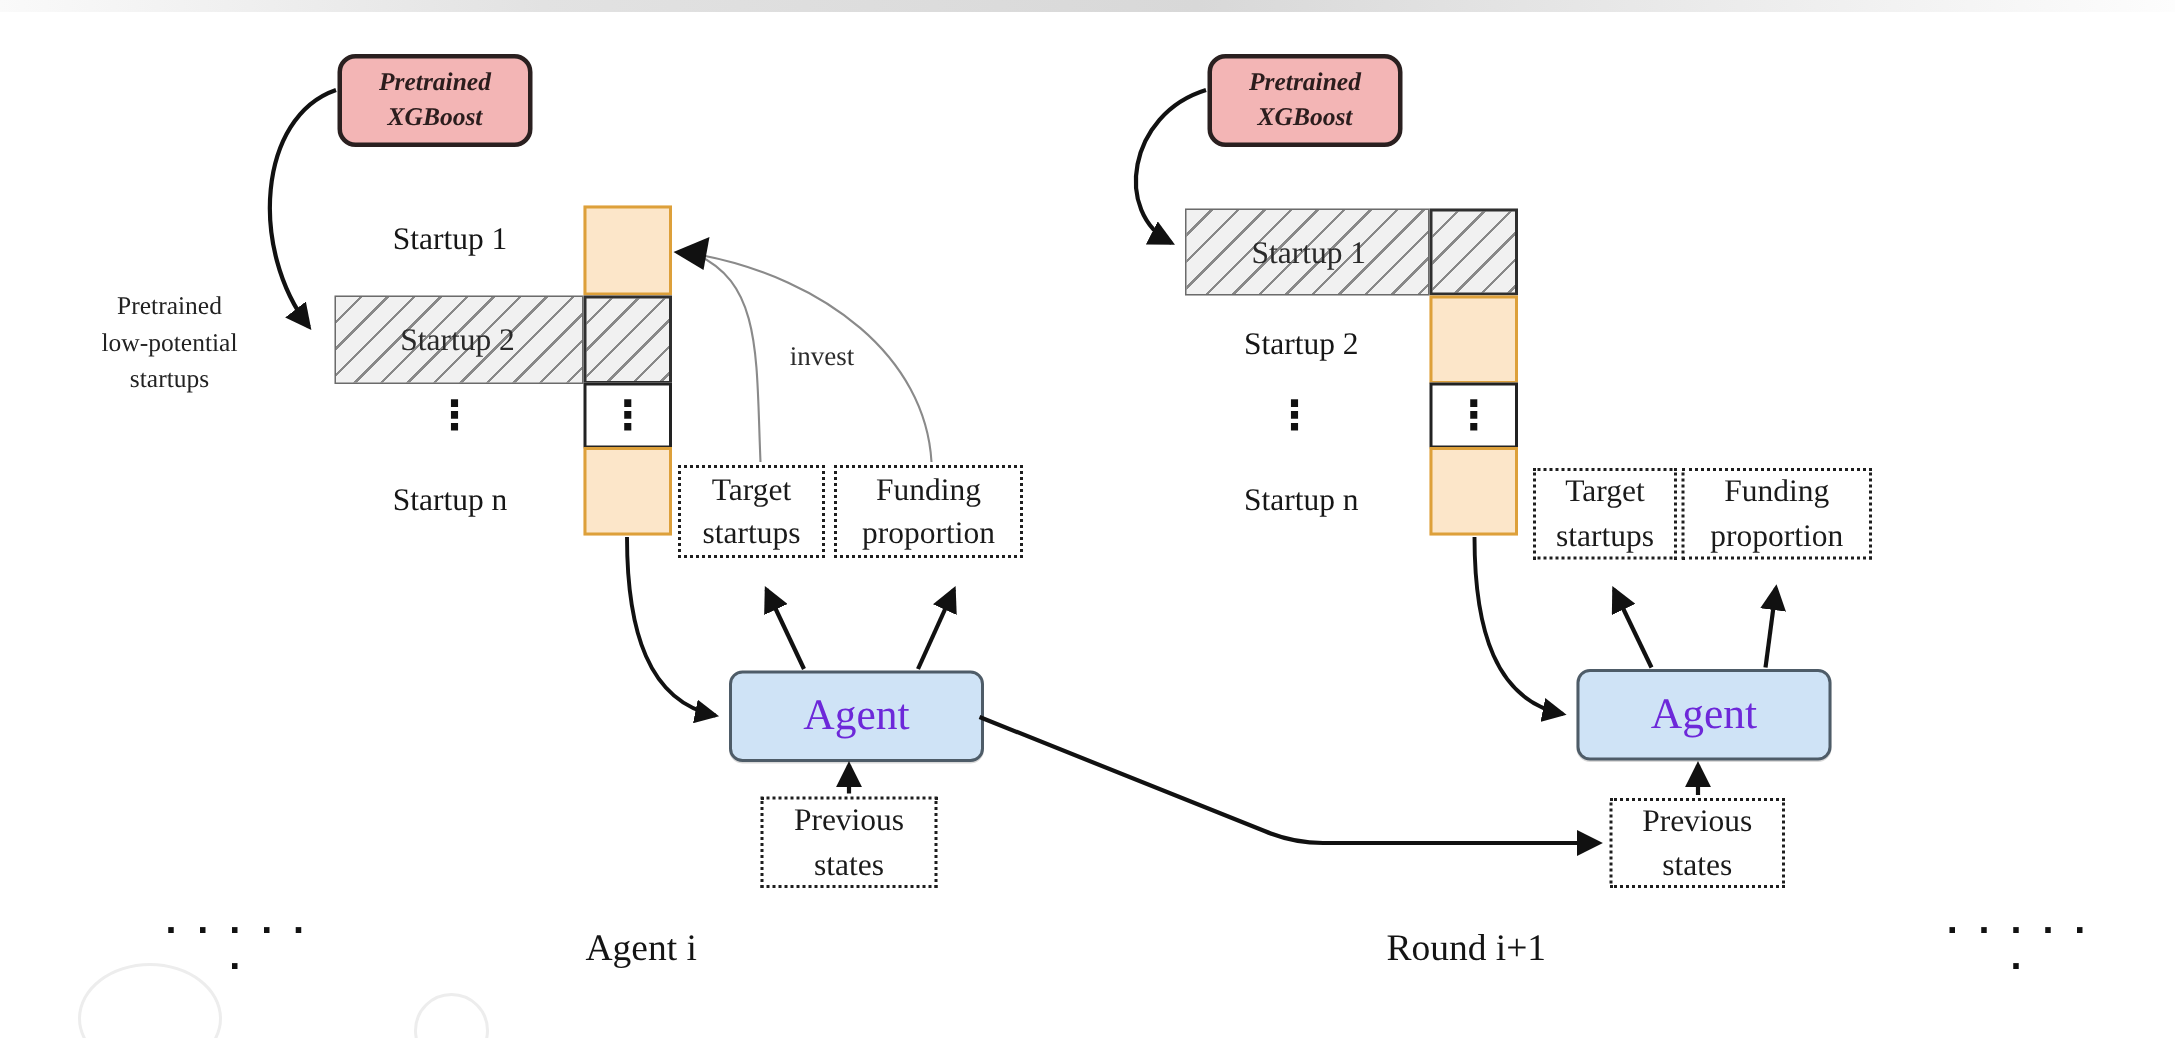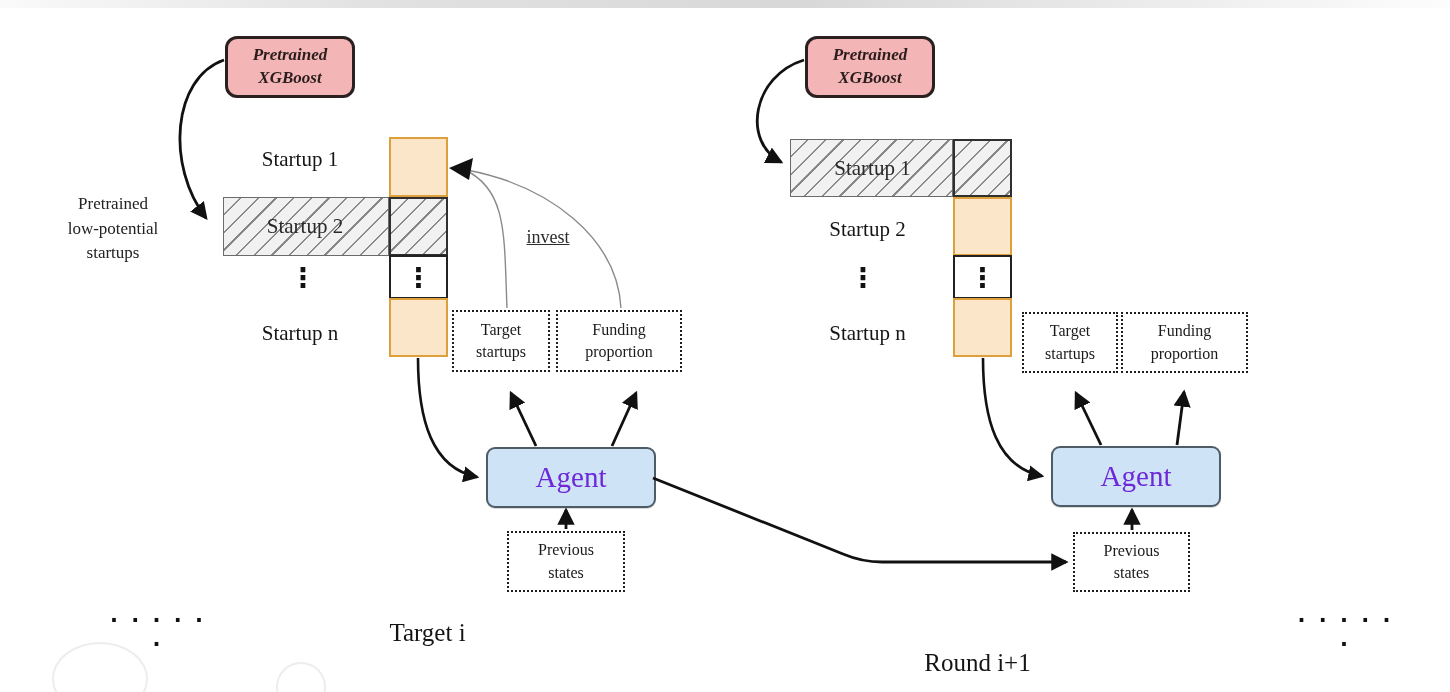--- a/index.html
+++ b/index.html
@@ -19,27 +19,27 @@
   
   .cell-orange{background:#fce6c9;border:2.5px solid #dda03a;box-sizing:border-box;}
   .hatch{background-color:#f1f1f1;box-sizing:border-box;
     background-image:repeating-linear-gradient(135deg,rgba(80,80,80,0) 0 11px,rgba(80,80,80,.65) 11px 12.5px);
     border:1.5px solid #6b6b6b;}
   .hatch-cell{border:2.5px solid #2f2f2f;}
   .cell-white{background:#ffffff;border:2.5px solid #222;box-sizing:border-box;}
   .vdots{font-family:"DejaVu Sans",sans-serif;font-weight:bold;font-size:27px;line-height:1;color:#111;}
   
   .dotted-box{background:#fff;border:2.5px dotted #1e1e1e;box-sizing:border-box;
-    font-size:16px;line-height:1.4;color:#1a1a1a;}
+    font-size:21px;line-height:1.4;color:#1a1a1a;}
   
   .agent-box{background:#cfe3f6;border:2.5px solid #4e5c68;border-radius:9px;
     font-size:29px;color:#6d28d9;box-shadow:0 1px 0 rgba(0,0,0,.15);}
   .lbl{font-size:21px;color:#161616;}
   .small-note{font-size:17px;line-height:1.45;color:#222;}
-  .invest{font-size:18px;color:#2c2c2c;text-decoration:underline;}
+  .invest{font-size:18px;color:#2c2c2c;}
   .round-lbl{font-size:25px;color:#141414;}
   .hdots{font-size:21px;font-weight:bold;letter-spacing:3px;color:#111;
     font-family:"DejaVu Sans",sans-serif;}
   .bar-label{font-size:21px;color:#2a2a2a;}
   svg.overlay{position:absolute;left:0;top:0;pointer-events:none;}
   .watermark{border:2px solid #ededed;border-radius:50%;}
 </style>
 </head>
 <body>
 
@@ -75,21 +75,21 @@
   <div class="abs dotted-box center ml" style="left:452px;top:310px;width:98px;height:62px;">Target
 startups</div>
   <div class="abs dotted-box center ml" style="left:556px;top:310px;width:126px;height:62px;">Funding
 proportion</div>
 
   <div class="abs agent-box center" style="left:486px;top:447px;width:166px;height:57px;">Agent</div>
 
   <div class="abs dotted-box center ml" style="left:507px;top:531px;width:118px;height:61px;">Previous
 states</div>
 
-  <div class="abs round-lbl center" style="left:355px;top:617px;width:145px;height:32px;">Target i</div>
+  <div class="abs round-lbl center" style="left:355px;top:617px;width:145px;height:32px;">Agent i</div>
 
   <div class="abs hdots center" style="left:102px;top:618px;width:112px;height:28px;">· · ·   · · ·</div>
 
   <div class="abs box-pink center ml" style="left:805px;top:36px;width:124px;height:56px;">Pretrained
 XGBoost</div>
 
   <div class="abs hatch" style="left:790px;top:139px;width:163px;height:58px;"></div>
   <div class="abs bar-label center" style="left:805px;top:139px;width:135px;height:58px;">Startup 1</div>
 
   <div class="abs hatch hatch-cell" style="left:953px;top:139px;width:59px;height:58px;"></div>
@@ -106,21 +106,21 @@
   <div class="abs dotted-box center ml" style="left:1022px;top:312px;width:96px;height:61px;">Target
 startups</div>
   <div class="abs dotted-box center ml" style="left:1121px;top:312px;width:127px;height:61px;">Funding
 proportion</div>
 
   <div class="abs agent-box center" style="left:1051px;top:446px;width:166px;height:57px;">Agent</div>
 
   <div class="abs dotted-box center ml" style="left:1073px;top:532px;width:117px;height:60px;">Previous
 states</div>
 
-  <div class="abs round-lbl center" style="left:900px;top:647px;width:155px;height:32px;">Round i+1</div>
+  <div class="abs round-lbl center" style="left:900px;top:617px;width:155px;height:32px;">Round i+1</div>
 
   <div class="abs hdots center" style="left:1288px;top:618px;width:115px;height:28px;">· · ·   · · ·</div>
 
   <div class="abs watermark" style="left:52px;top:642px;width:92px;height:70px;"></div>
   <div class="abs watermark" style="left:276px;top:662px;width:46px;height:46px;"></div>
 
   <svg class="overlay" width="1450" height="692" viewBox="0 0 1450 692">
     <defs>
       <marker id="ah" viewBox="0 0 10 10" refX="8.5" refY="5" markerWidth="6.2" markerHeight="6.2" orient="auto-start-reverse">
         <path d="M0,0 L10,5 L0,10 z" fill="#111"></path>

